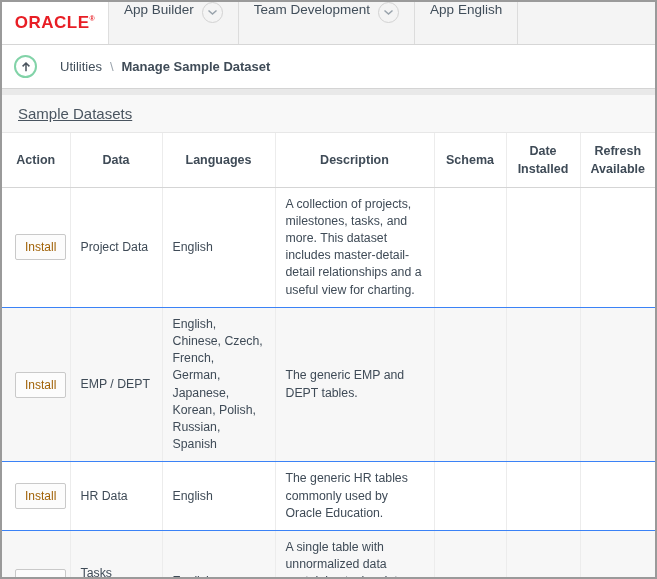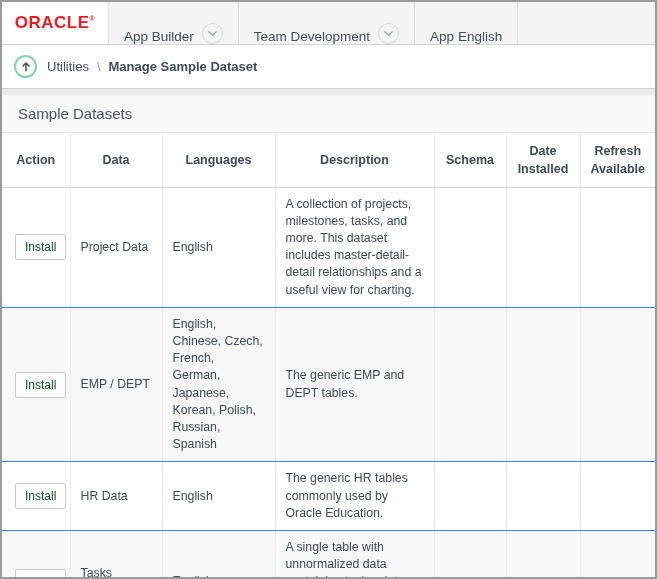--- a/index.html
+++ b/index.html
@@ -12,42 +12,42 @@
     font-family:"Liberation Sans", sans-serif;
     color:#3f4b57;
   }
 
   
   .tabbar { display:flex; height:43px; background:#f4f4f4; border-bottom:1px solid #d6d6d6; }
   .logo-seg { width:107px; background:#fff; border-right:1px solid #dedede;
               display:flex; align-items:center; justify-content:center; flex:none; }
   .logo { color:#e81e25; font-weight:bold; font-size:17px; letter-spacing:.5px; white-space:nowrap; }
   .logo-reg { font-size:7px; vertical-align:super; }
-  .tab { display:flex; align-items:flex-end; gap:8px; padding:0 15px;
+  .tab { display:flex; align-items:flex-start; gap:8px; padding:0 15px;
          border-right:1px solid #dcdcdc; font-size:13.5px; color:#414e5a; cursor:pointer; white-space:nowrap; }
   .tab.active { background:#fff; box-shadow:inset 0 3px 0 #2eb573; }
   .chev { width:21px; height:21px; border:1px solid #d2d2d2; border-radius:50%;
           display:flex; align-items:center; justify-content:center; flex:none; }
   .tab-filler { flex:1; }
 
   
   .crumbbar { height:44px; background:#fff; border-bottom:1px solid #d4d4d4;
               display:flex; align-items:center; padding:0 12px; font-size:13px; color:#414e5a; }
   .upicon { width:23px; height:23px; border:2px solid #82d3a8; border-radius:50%;
             display:flex; align-items:center; justify-content:center; flex:none;
             text-decoration:none; cursor:pointer; background:#fff; }
-  .crumb-parent { margin-left:10px; cursor:pointer; }
+  .crumb-parent { margin-left:23px; cursor:pointer; }
   .crumb-sep { margin:0 8px; color:#9aa3ac; }
   .crumb-current { font-weight:bold; color:#3f4b57;text-align:center; }
 
   
   .page-gap { height:6px; background:#e9e9e9; }
   .region-header { height:38px; background:#f8f8f8; border-bottom:1px solid #e7e7e7;
                    display:flex; align-items:center; padding:0 16px;
-                   font-size:15px; color:#4a5560; }
+                   font-size:15px; color:#4a5560;text-decoration:underline; }
 
   
   table.report { width:100%; border-collapse:collapse; table-layout:fixed; }
   .report th {
     font-size:12.5px; font-weight:bold; color:#3f4b57; background:#fff;
     text-align:center; vertical-align:middle; padding:4px 6px;
     border-right:1px solid #ececec; border-bottom:1px solid #d5d5d5; line-height:1.45;
   }
   .report th:last-child { border-right:none; }
   .report td {
@@ -57,21 +57,21 @@
   }
   .report td:last-child { border-right:none; }
   .report tbody tr:nth-child(even) td { background:#f7f7f7; }
   thead tr { height:54px; }
   tr.row-1 { height:112px; }
   tr.row-2 { height:117px; }
   tr.row-3 { height:61px; }
   tr.row-4 { height:101px; }
   td.c-action { padding-left:13px; }
   .install-btn {
-    font-family:inherit; font-size:12px; color:#14532d;
+    font-family:inherit; font-size:12px; color:#a16207;
     background:#fcfcfc; border:1px solid #c9c9c9; border-radius:2px;
     padding:5px 9px; cursor:pointer;
   }
 </style>
 </head>
 <body>
 
 <div class="window">
 
   <div class="tabbar">

